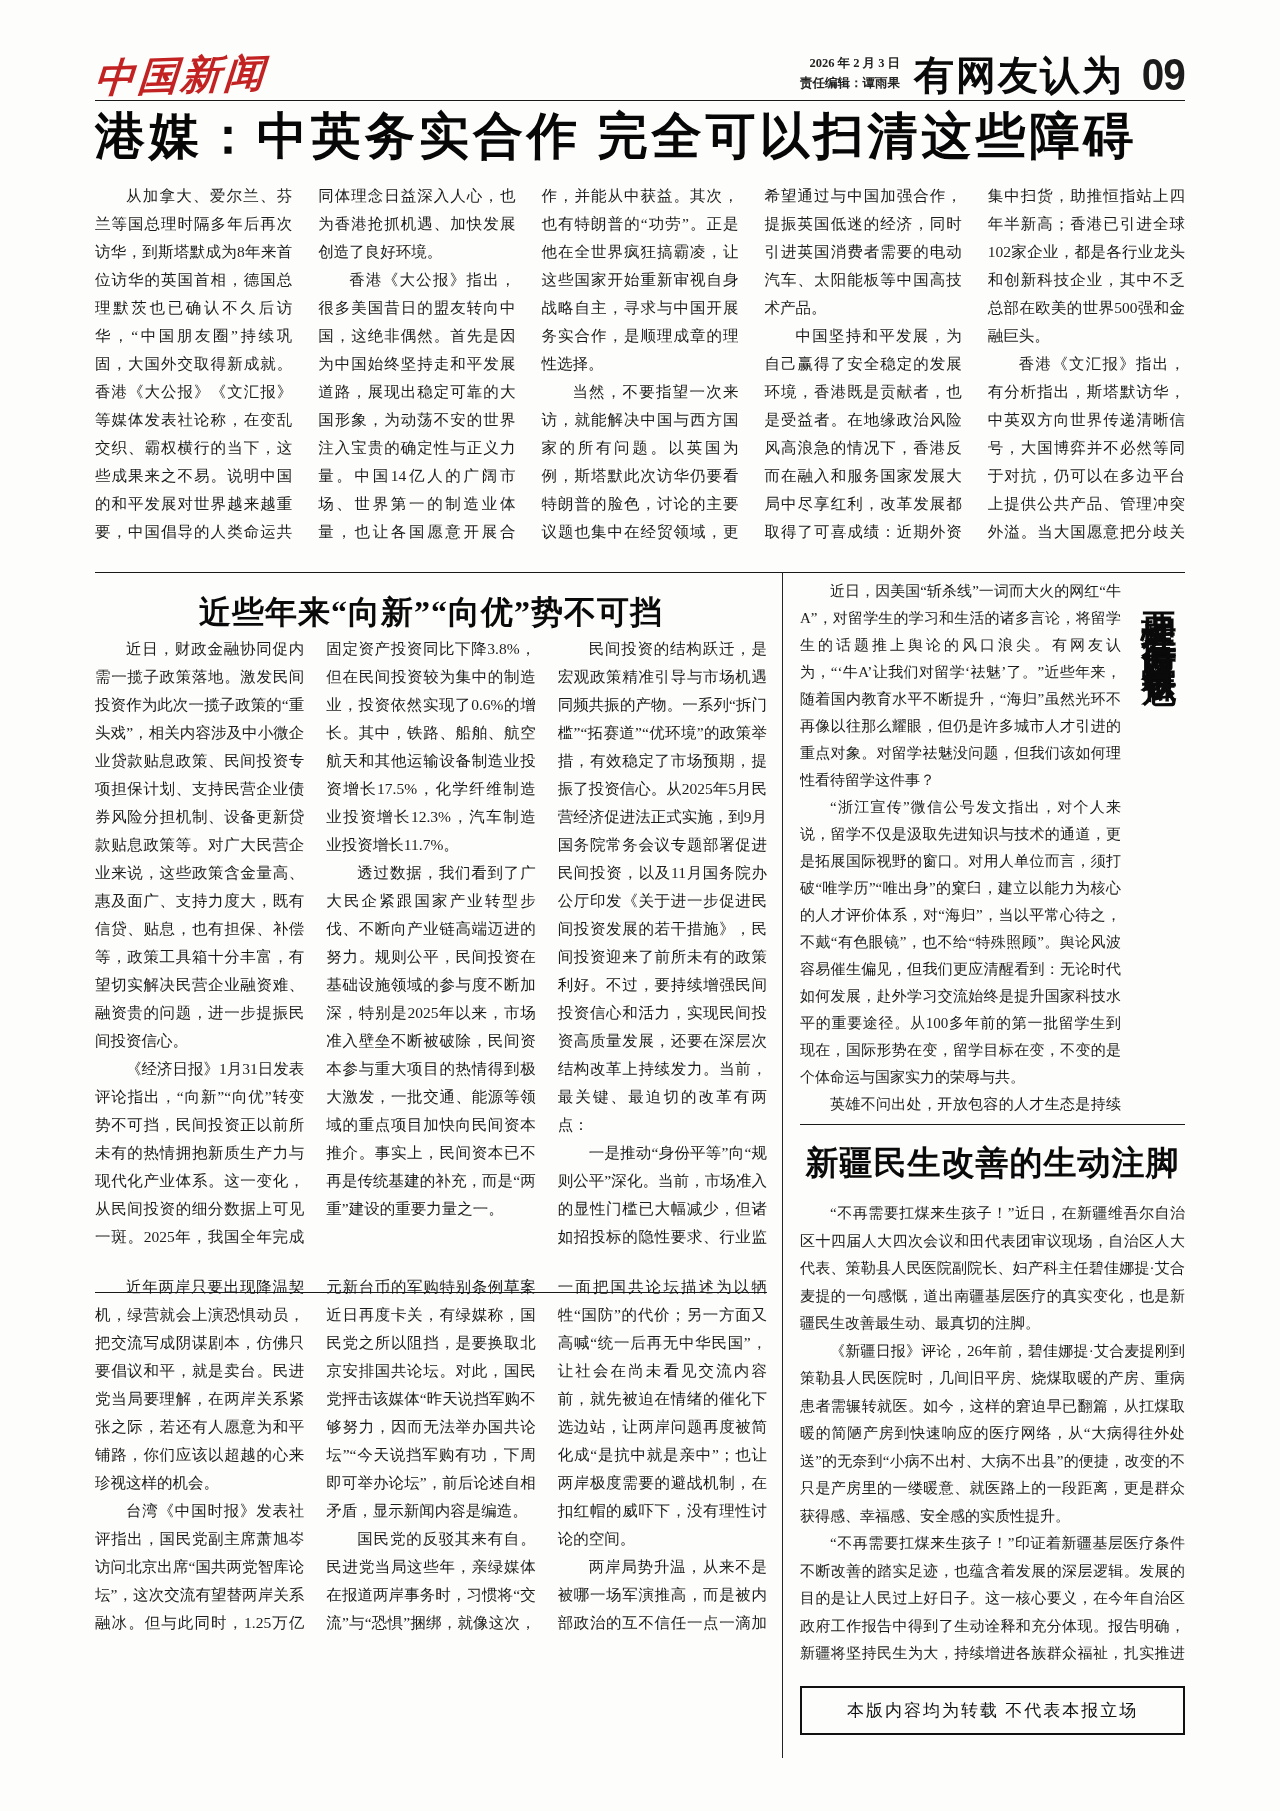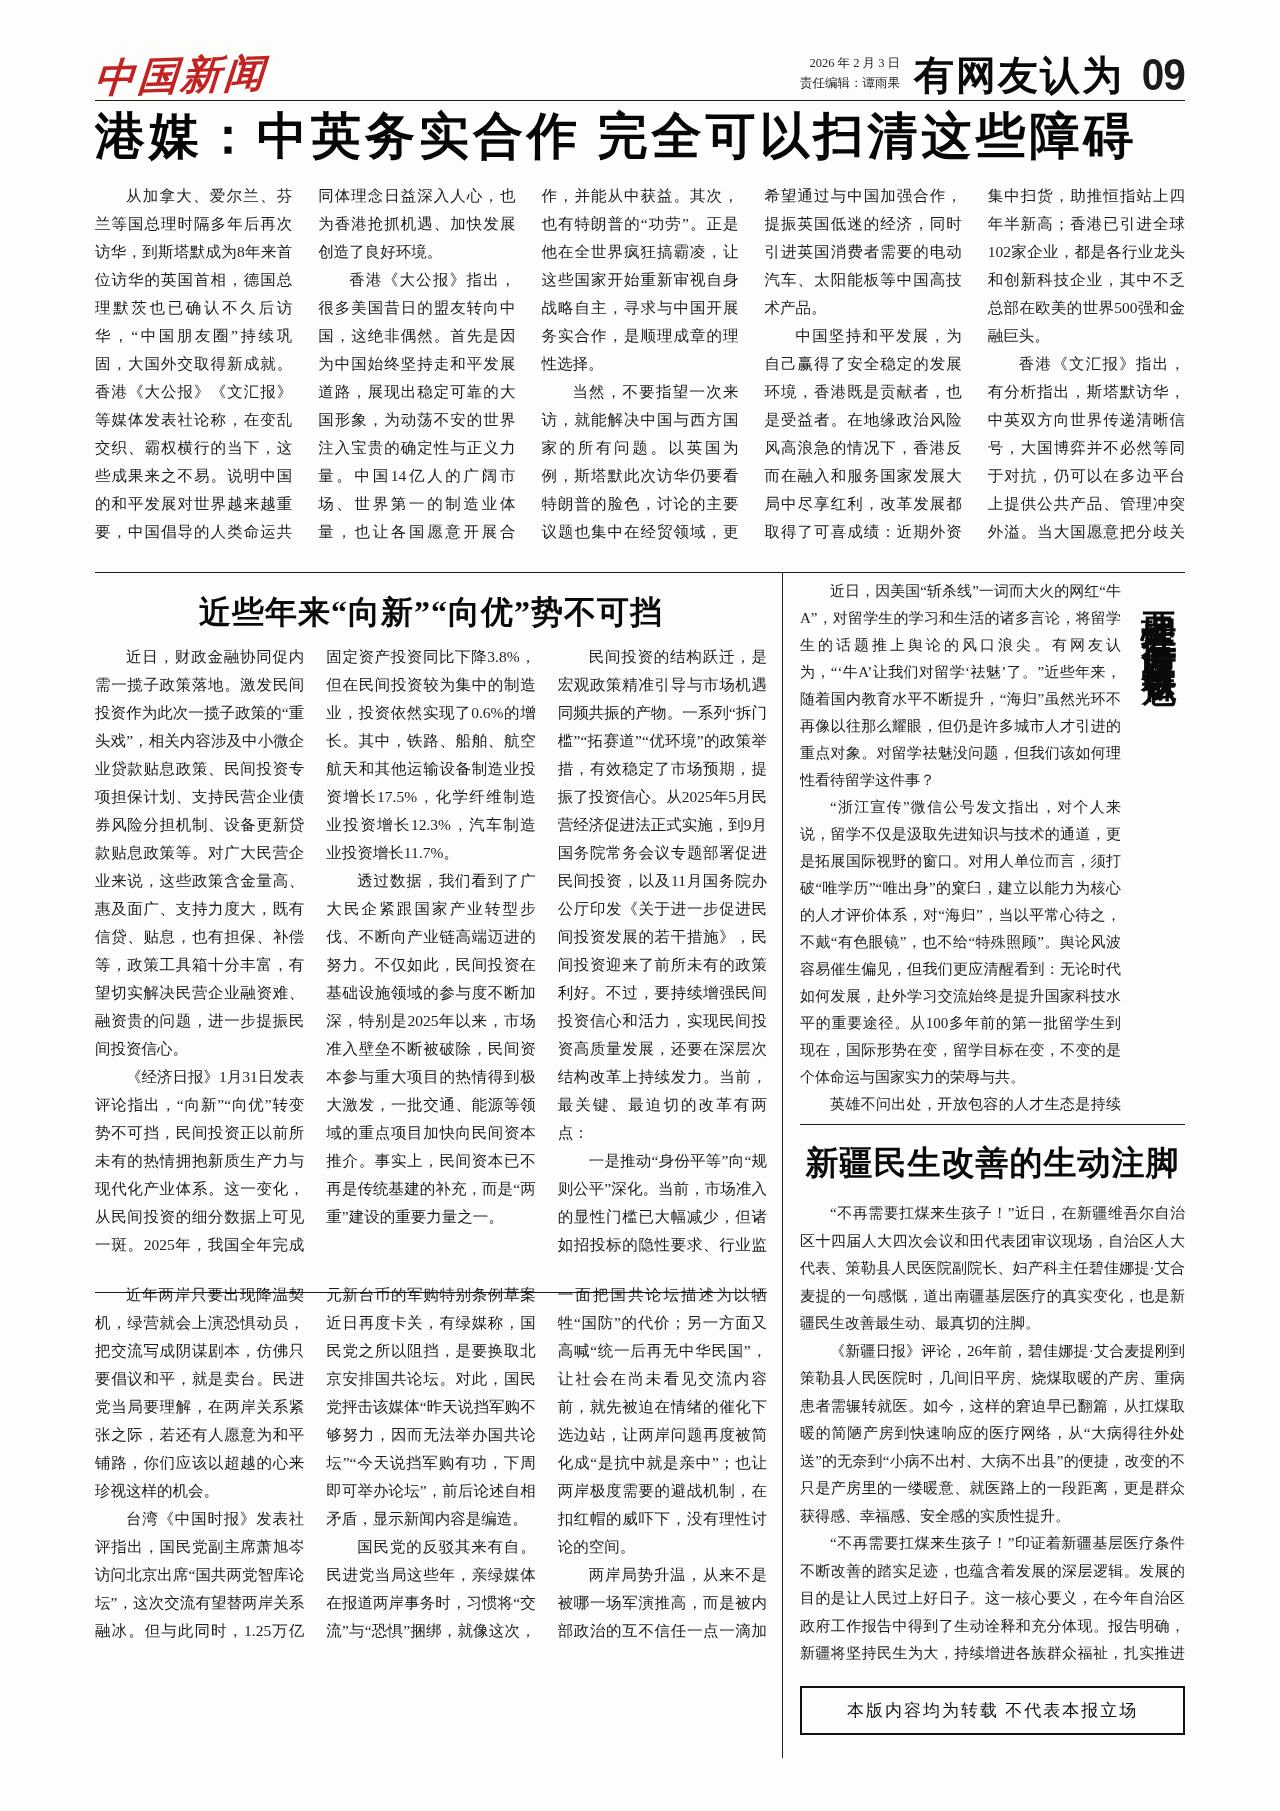--- a/index.html
+++ b/index.html
@@ -7,21 +7,21 @@
     position:relative; width:1280px; height:1811px; margin:0 auto;
     background:#fdfdfb; color:#1c1c1c; overflow:hidden;
     font-family:"Liberation Serif","DejaVu Serif",serif;
   }
   
   .masthead{position:absolute; left:95px; top:38px; width:1090px; height:58px;
     display:flex; justify-content:space-between; align-items:flex-end;}
   .logo{color:#c32222; font-size:40px; font-weight:bold; font-style:italic;
     transform:skewX(-6deg) rotate(-2deg); letter-spacing:3px; line-height:1;}
   .mast-right{display:flex; align-items:flex-end; gap:14px;}
-  .mast-meta{text-align:right; font-size:12.5px; line-height:1.55; color:#222; padding-bottom:3px;}
+  .mast-meta{text-align:right; font-size:12.5px; line-height:1.55; color:#222; padding-bottom:3px;font-weight:bold;}
   .section-title{font-size:40px; font-weight:900; letter-spacing:2px; line-height:1; color:#0a0a0a;}
   .page-no{font-size:44px; font-weight:900; line-height:0.95; letter-spacing:-1px;
     font-family:"Liberation Sans","DejaVu Sans",sans-serif; transform:scaleX(.92); transform-origin:right bottom;}
   .rule{position:absolute; left:95px; width:1090px; height:0; border-top:1.5px solid #1a1a1a;}
   .rule-head{top:100px;}
   .rule-mid{top:572px;}
   
   .h1-main{position:absolute; left:95px; top:106px; width:1090px; margin:0;
     font-size:50px; font-weight:900; letter-spacing:4px; line-height:1.2;
     white-space:nowrap; color:#070707;}
@@ -29,21 +29,21 @@
     column-count:5; column-gap:26px;}
   
   .bodytext{font-size:15.5px; line-height:28px; text-align:justify;}
   .bodytext p{margin:0; text-indent:2em;}
   
   .vdivider{position:absolute; left:782px; top:572px; height:1186px; width:0; border-left:1px solid #222;}
   .lower-left{position:absolute; left:95px; top:584px; width:672px;}
   .lower-right{position:absolute; left:800px; top:578px; width:385px;}
   .h2{margin:0; text-align:center; font-weight:900; color:#0a0a0a; letter-spacing:1px;}
   .h2-invest{font-size:32px; line-height:1.4; margin-top:6px;}
-  .a2-body{margin-top:8px; height:622px; overflow:hidden; column-count:3; column-gap:22px;}
+  .a2-body{margin-top:0; height:622px; overflow:hidden; column-count:3; column-gap:22px;}
   .rule-left2{position:absolute; left:95px; top:1292px; width:672px; border-top:1.5px solid #1a1a1a;}
   .h2-taiwan{font-size:35px; margin-top:26px; white-space:nowrap; letter-spacing:0;}
   .a5-body{margin-top:16px; height:372px; overflow:hidden; column-count:3; column-gap:22px;}
   
   .study{position:relative; padding-right:64px; height:534px; overflow:hidden;}
   .study .bodytext{font-size:15px; line-height:27px;}
   .vertical-headline{position:absolute; right:0; top:6px; height:520px;
     writing-mode:vertical-rl; font-size:35px; font-weight:900; letter-spacing:6px;
     line-height:1.55; color:#0a0a0a;}
   .rule-right2{margin:12px 0 0 0; border:none; border-top:1.5px solid #1a1a1a;}
@@ -82,21 +82,21 @@
     </div>
 
   <div class="rule rule-mid"></div>
   <div class="vdivider"></div>
 
   <div class="lower-left">
     <h2 class="h2 h2-invest">近些年来“向新”“向优”势不可挡</h2>
     <div class="a2-body bodytext">
         <p>近日，财政金融协同促内需一揽子政策落地。激发民间投资作为此次一揽子政策的“重头戏”，相关内容涉及中小微企业贷款贴息政策、民间投资专项担保计划、支持民营企业债券风险分担机制、设备更新贷款贴息政策等。对广大民营企业来说，这些政策含金量高、惠及面广、支持力度大，既有信贷、贴息，也有担保、补偿等，政策工具箱十分丰富，有望切实解决民营企业融资难、融资贵的问题，进一步提振民间投资信心。</p>
         <p>《经济日报》1月31日发表评论指出，“向新”“向优”转变势不可挡，民间投资正以前所未有的热情拥抱新质生产力与现代化产业体系。这一变化，从民间投资的细分数据上可见一斑。2025年，我国全年完成固定资产投资同比下降3.8%，但在民间投资较为集中的制造业，投资依然实现了0.6%的增长。其中，铁路、船舶、航空航天和其他运输设备制造业投资增长17.5%，化学纤维制造业投资增长12.3%，汽车制造业投资增长11.7%。</p>
-        <p>透过数据，我们看到了广大民企紧跟国家产业转型步伐、不断向产业链高端迈进的努力。不仅如此，民间投资在基础设施领域的参与度不断加深，特别是2025年以来，市场准入壁垒不断被破除，民间资本参与重大项目的热情得到极大激发，一批交通、能源等领域的重点项目加快向民间资本推介。事实上，民间资本已不再是传统基建的补充，而是“两重”建设的重要力量之一。</p>
+        <p>透过数据，我们看到了广大民企紧跟国家产业转型步伐、不断向产业链高端迈进的努力。规则公平，民间投资在基础设施领域的参与度不断加深，特别是2025年以来，市场准入壁垒不断被破除，民间资本参与重大项目的热情得到极大激发，一批交通、能源等领域的重点项目加快向民间资本推介。事实上，民间资本已不再是传统基建的补充，而是“两重”建设的重要力量之一。</p>
         <p>民间投资的结构跃迁，是宏观政策精准引导与市场机遇同频共振的产物。一系列“拆门槛”“拓赛道”“优环境”的政策举措，有效稳定了市场预期，提振了投资信心。从2025年5月民营经济促进法正式实施，到9月国务院常务会议专题部署促进民间投资，以及11月国务院办公厅印发《关于进一步促进民间投资发展的若干措施》，民间投资迎来了前所未有的政策利好。不过，要持续增强民间投资信心和活力，实现民间投资高质量发展，还要在深层次结构改革上持续发力。当前，最关键、最迫切的改革有两点：</p>
         <p>一是推动“身份平等”向“规则公平”深化。当前，市场准入的显性门槛已大幅减少，但诸如招投标的隐性要求、行业监管的“玻璃门”“旋转门”等依然存在，需将政策重点从“允许进入”转向“保障公平竞争”，让民间资本不仅能“进得来”，更能“站得稳”。二是创新金融供给与盈利模式的闭环。许多新兴领域和重大项目投资周期长、前期投入大，民间资本往往只能“望洋兴叹”。事实上，无论是近年来基础设施REITs的扩容提质，还是近期财政金融协同促内需一揽子政策的出台，目的就是要让民间投资“进得去”、发展好，通过创新金融供给、形成盈利闭环，完全可以扫清这些障碍。</p>
       </div>
 
     <div class="a5-body bodytext">
         <p>近年两岸只要出现降温契机，绿营就会上演恐惧动员，把交流写成阴谋剧本，仿佛只要倡议和平，就是卖台。民进党当局要理解，在两岸关系紧张之际，若还有人愿意为和平铺路，你们应该以超越的心来珍视这样的机会。</p>
         <p>台湾《中国时报》发表社评指出，国民党副主席萧旭岑访问北京出席“国共两党智库论坛”，这次交流有望替两岸关系融冰。但与此同时，1.25万亿元新台币的军购特别条例草案近日再度卡关，有绿媒称，国民党之所以阻挡，是要换取北京安排国共论坛。对此，国民党抨击该媒体“昨天说挡军购不够努力，因而无法举办国共论坛”“今天说挡军购有功，下周即可举办论坛”，前后论述自相矛盾，显示新闻内容是编造。</p>
         <p>国民党的反驳其来有自。民进党当局这些年，亲绿媒体在报道两岸事务时，习惯将“交流”与“恐惧”捆绑，就像这次，一面把国共论坛描述为以牺牲“国防”的代价；另一方面又高喊“统一后再无中华民国”，让社会在尚未看见交流内容前，就先被迫在情绪的催化下选边站，让两岸问题再度被简化成“是抗中就是亲中”；也让两岸极度需要的避战机制，在扣红帽的威吓下，没有理性讨论的空间。</p>
         <p>两岸局势升温，从来不是被哪一场军演推高，而是被内部政治的互不信任一点一滴加热。民进党当局若真在乎台湾利益，就该停止打击两岸交流，更该理解在此时此刻，仍有人前仆后继摸黑前行，其初发心无非是源于对和平的追求。</p>
       </div>

